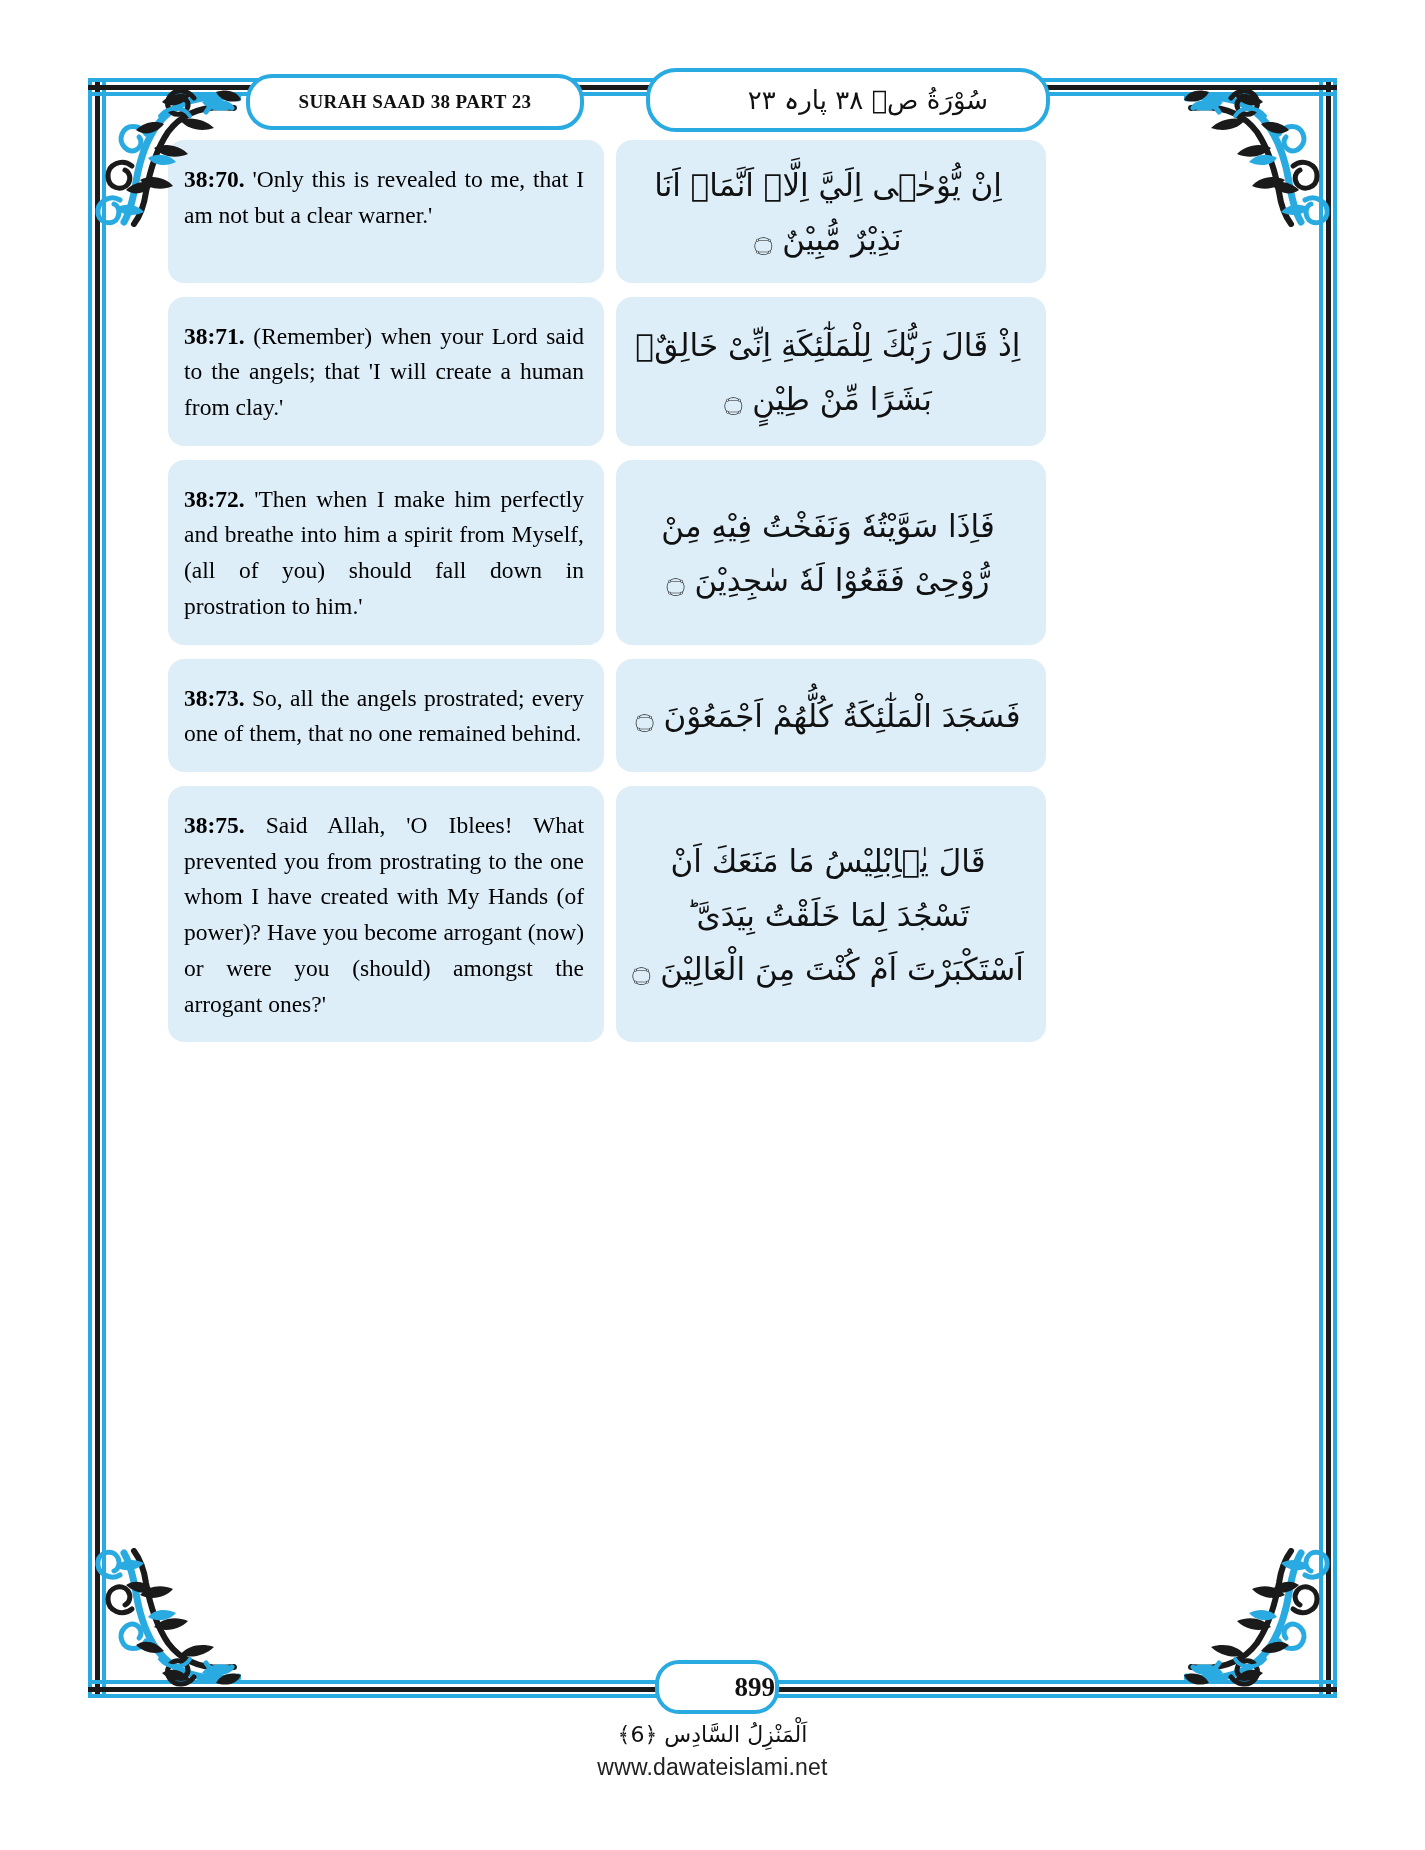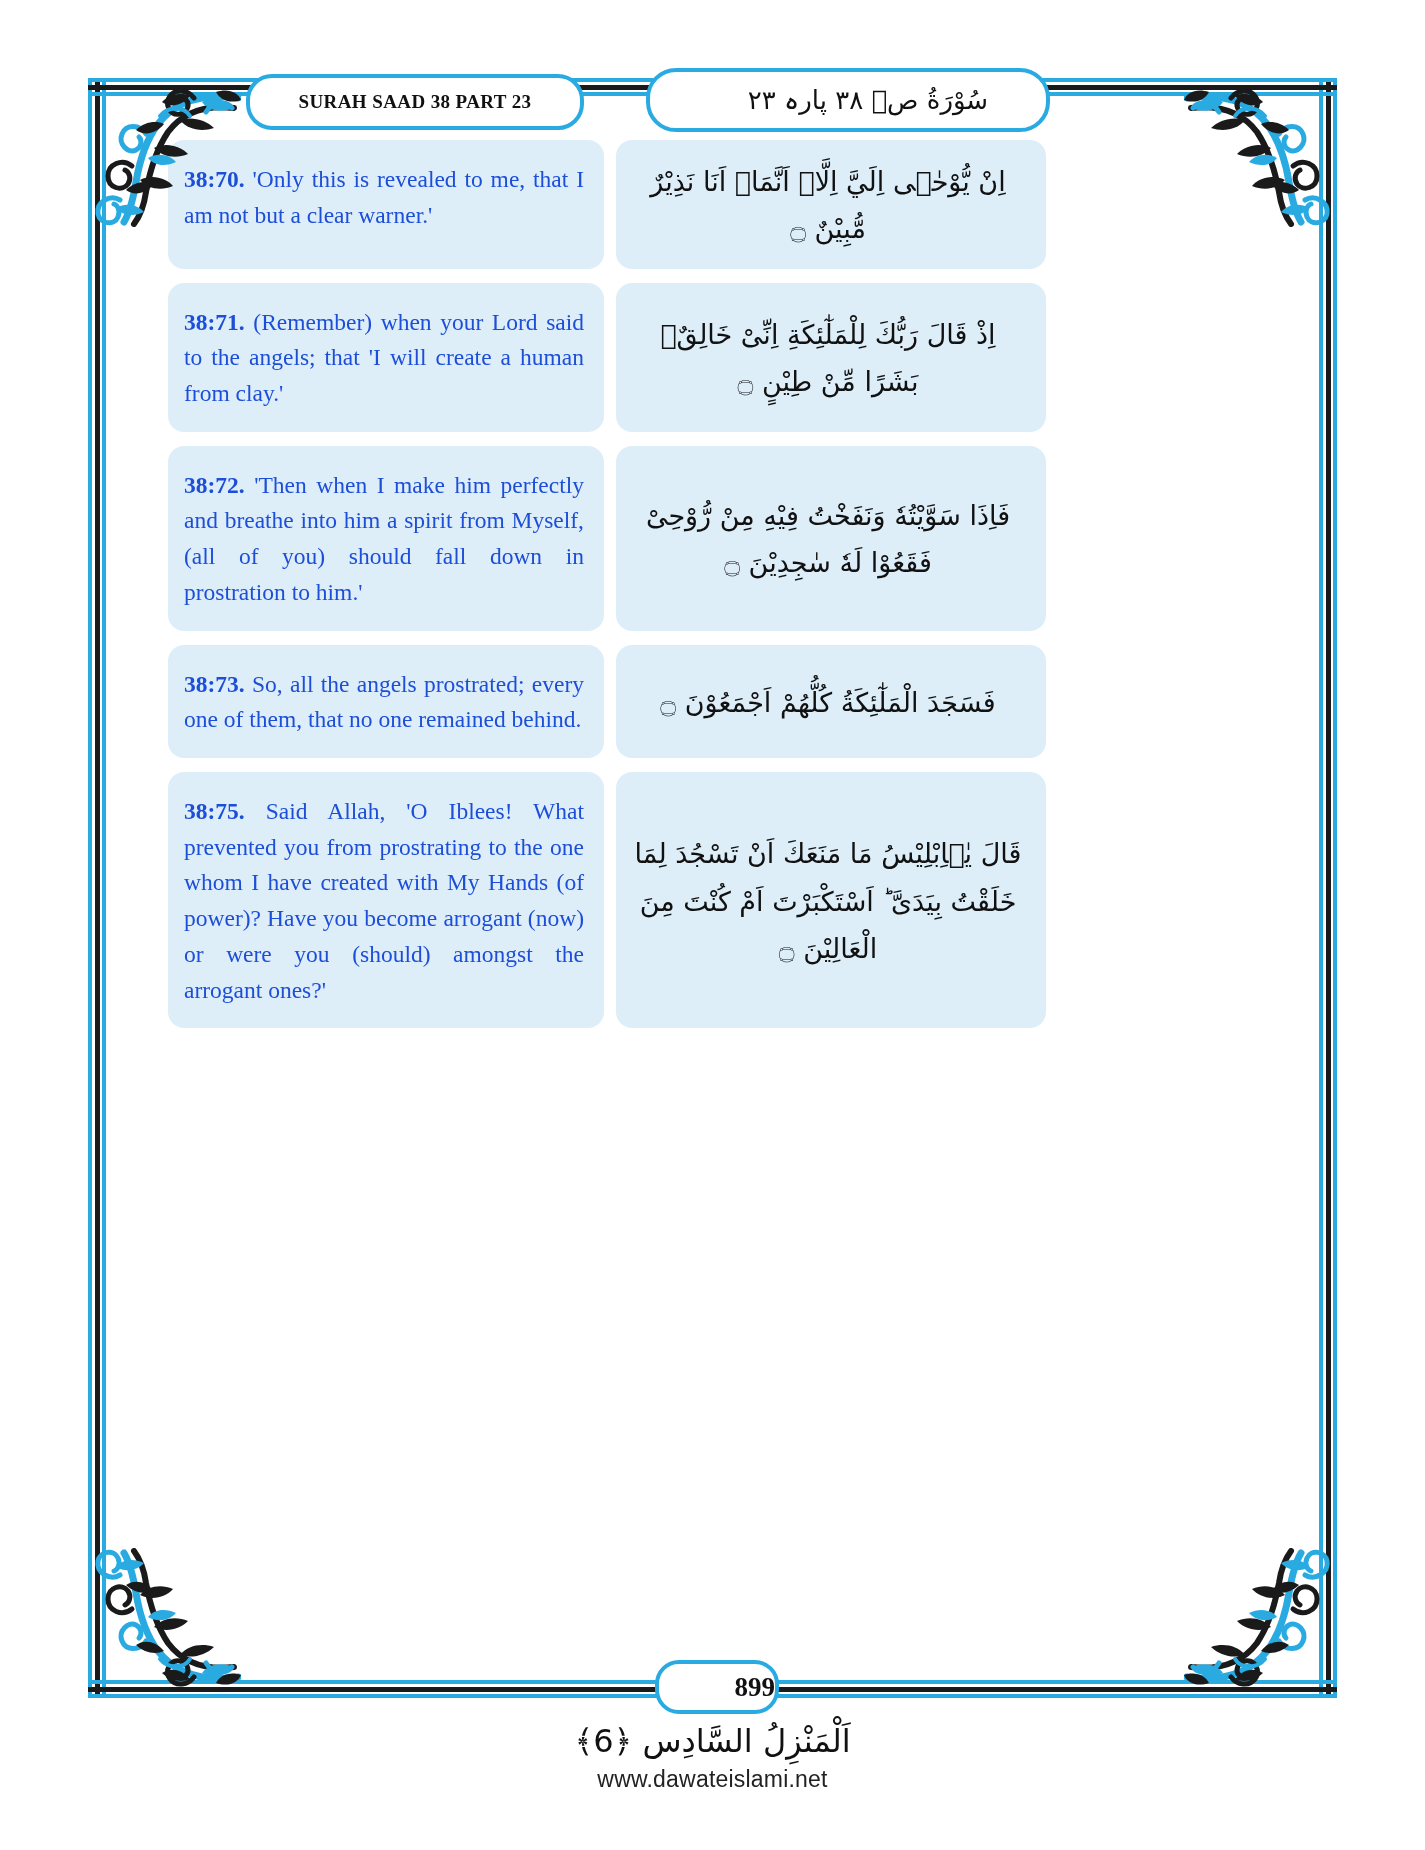--- a/index.html
+++ b/index.html
@@ -150,56 +150,56 @@
     background: #DDEEF9;
     border-radius: 16px;
     box-sizing: border-box;
   }
   .cell-en {
     width: 436px;
     padding: 22px 20px 20px 16px;
     font-family: "Liberation Serif", serif;
     font-size: 23.5px;
     line-height: 1.52;
-    color: #1d4ed8;
+    color: #000000;
     text-align: justify;
     text-align-last: left;
     hyphens: none;
   }
   .cell-en .vnum {
     font-weight: bold;
   }
   .cell-ar {
     width: 430px;
     padding: 18px 22px 16px 16px;
     direction: rtl;
     text-align: center;
     font-family: "DejaVu Sans", sans-serif;
-    font-size: 27px;
+    font-size: 31px;
     line-height: 1.75;
     color: #111111;
     display: flex;
     align-items: center;
     justify-content: center;
   }
   .cell-ar .ar-text {
     width: 100%;
   }
 
   
   .footer {
     position: absolute;
     left: 0;
     top: 1722px;
     width: 1425px;
     text-align: center;
   }
   .footer .manzil {
     font-family: "DejaVu Sans", sans-serif;
-    font-size: 32px;
+    font-size: 22px;
     color: #111111;
     direction: rtl;
     line-height: 1.2;
   }
   .footer .site {
     margin-top: 6px;
     font-family: "Liberation Sans", sans-serif;
     font-size: 23px;
     color: #222222;
     letter-spacing: 0.2px;

